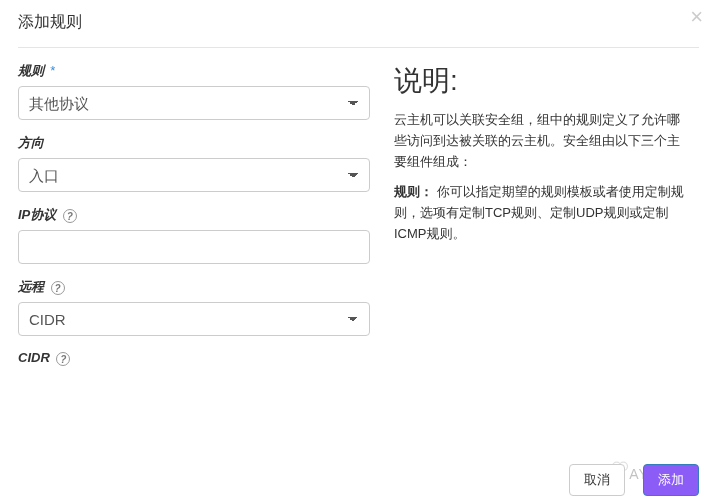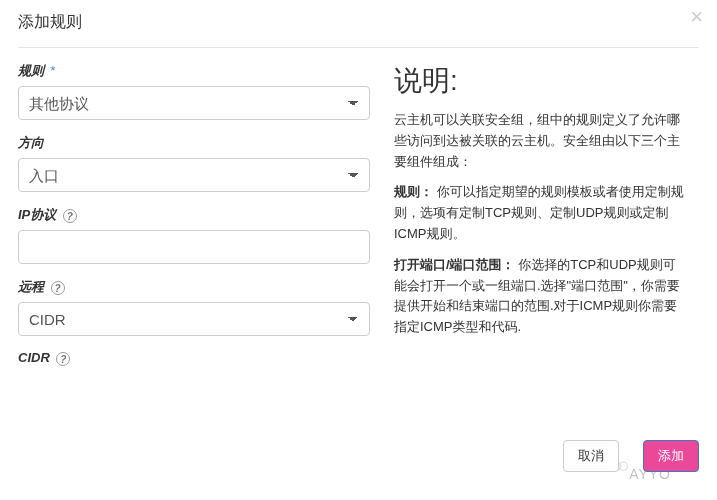--- a/index.html
+++ b/index.html
@@ -86,34 +86,34 @@
     background-position: calc(100% - 16px) 14px, calc(100% - 11px) 14px;
     background-size: 5px 5px, 5px 5px;
     background-repeat: no-repeat;
     padding-right: 28px;
   }
   .desc-title { font-size: 28px; margin: 0 0 10px 0; font-weight: 500; }
   .desc-p { font-size: 13px; line-height: 1.6; margin: 0 12px 10px 0; color: #333; }
   .desc-p b { font-weight: 700; }
   .footer {
     position: absolute;
-    bottom: 28px; right: 18px;
-    display: flex; gap: 24px; border-radius: 10px;
+    bottom: 4px; right: 18px;
+    display: flex; gap: 18px; border-radius: 10px;
   }
   .btn {
     display: inline-block;
     padding: 6px 14px;
     font-size: 13px;
     border-radius: 4px;
     cursor: pointer;
     border: 1px solid transparent;
     line-height: 1.4;
   }
   .btn-default { background: #fff; border-color: #ccc; color: #333; }
-  .btn-primary { background: #ec4899; border-color: #357ebd; color: #fff; }
+  .btn-primary { background: #8b5cf6; border-color: #357ebd; color: #fff; }
   .watermark {
     position: absolute;
     bottom: 18px; right: 46px;
     font-size: 14px;
     color: rgba(120,120,120,0.45);
     letter-spacing: 1px;
     pointer-events: none;
   }
   .wm-icon {
     position: absolute;
@@ -178,24 +178,20 @@
 
   </div>
 
   <div class="right">
     <h3 class="desc-title">说明:</h3>
     <p class="desc-p">云主机可以关联安全组，组中的规则定义了允许哪些访问到达被关联的云主机。安全组由以下三个主要组件组成：</p>
     <p class="desc-p">
       <b>规则：</b>
       <span>你可以指定期望的规则模板或者使用定制规则，选项有定制TCP规则、定制UDP规则或定制ICMP规则。</span>
     </p>
-    <p class="desc-p">
-      <b>打开端口/端口范围：</b>
-      <span>你选择的TCP和UDP规则可能会打开一个或一组端口.选择"端口范围"，你需要提供开始和结束端口的范围.对于ICMP规则你需要指定ICMP类型和代码.</span>
-    </p>
   </div>
 </div>
 
 <svg class="wm-icon" viewBox="0 0 24 24">
     <circle cx="8" cy="10" r="5" fill="none" stroke="#aaa" stroke-width="1.5"></circle>
     <circle cx="16" cy="10" r="5" fill="none" stroke="#aaa" stroke-width="1.5"></circle>
   </svg>
 <div class="watermark">AYYO</div>
 
 <div class="footer">

